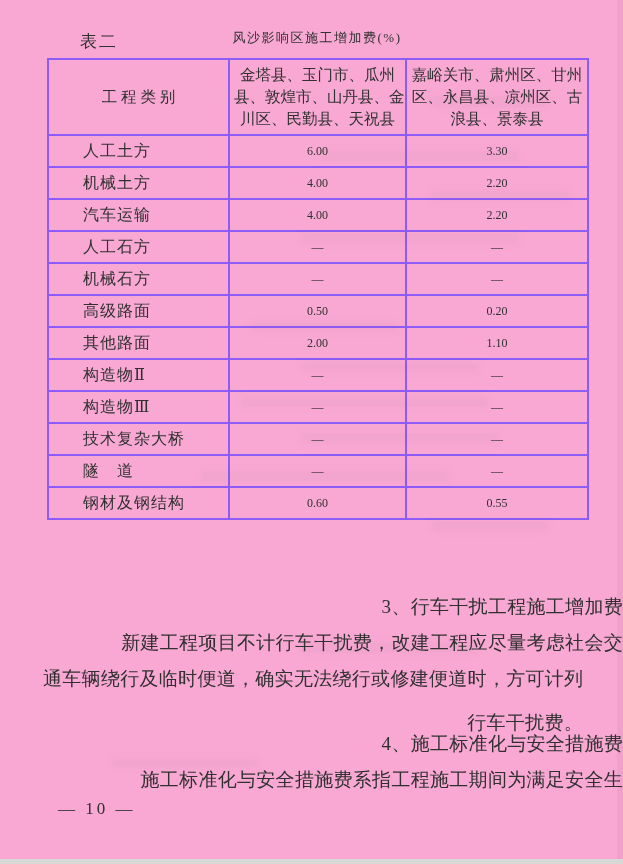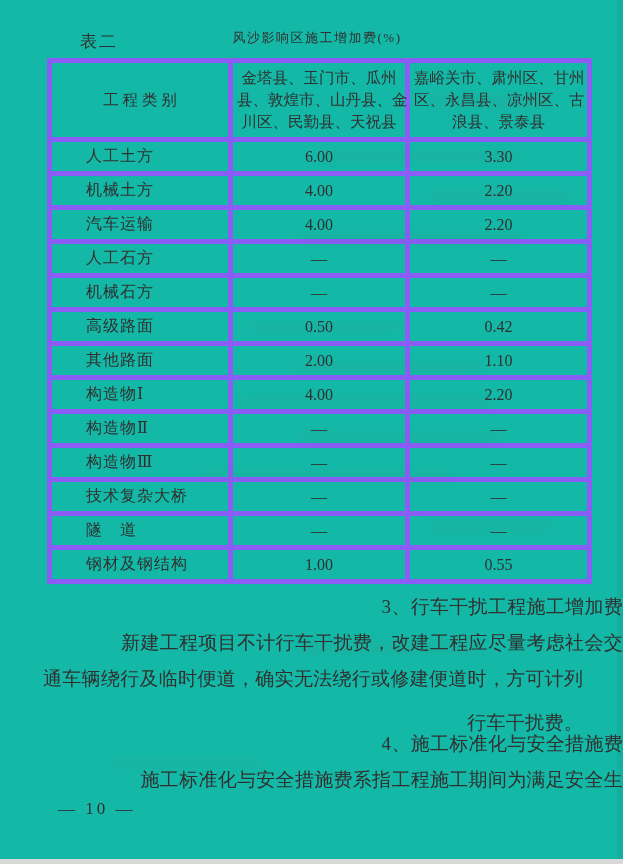--- a/index.html
+++ b/index.html
@@ -1,21 +1,21 @@
 <!DOCTYPE html>
 <html><head>
 <meta charset="utf-8">
 <style>
   html, body { margin: 0; padding: 0; background: #e9e9e7; }
   .page {
     position: relative;
     width: 623px;
     height: 864px;
     margin: 0 auto;
-    background: #14b8a6;
+    background: #f9a8d4;
     overflow: hidden;
     font-family: "Liberation Serif", "DejaVu Serif", serif;
     color: #303030;
   }
 
   
   .table-label {
     position: absolute;
     left: 80px; top: 30px;
     font-size: 17px;
@@ -33,37 +33,37 @@
   
   table.rate-table {
     position: absolute;
     left: 47px; top: 58px;
     width: 540px;
     border-collapse: collapse;
     table-layout: fixed;
     border: 2px solid #3a3a3a;
   }
   .rate-table th, .rate-table td {
-    border: 5px solid #8b5cf6;
+    border: 2px solid #8b5cf6;
     padding: 4px;
     font-weight: normal;
     vertical-align: middle;
   }
   .rate-table tr.header-row { height: 71px; }
   .rate-table tr.data-row   { height: 32px; }
   .rate-table th { font-size: 15.5px; line-height: 22px; text-align: center; }
   .rate-table th .hline { white-space: nowrap; }
   .rate-table td.label-cell {
     font-size: 16px;
     text-align: left;
     padding-left: 34px;
     letter-spacing: 1px;
   }
   .rate-table td.value-cell {
-    font-size: 16px;
+    font-size: 12px;
     text-align: center;
   }
 
   
   .bodyline {
     position: absolute;
     left: 43px;
     width: 540px;
     font-size: 19px;
     letter-spacing: 0.3px;
@@ -165,33 +165,28 @@
         <td class="value-cell">—</td>
       </tr>
       <tr class="data-row">
         <td class="label-cell">机械石方</td>
         <td class="value-cell">—</td>
         <td class="value-cell">—</td>
       </tr>
       <tr class="data-row">
         <td class="label-cell">高级路面</td>
         <td class="value-cell">0.50</td>
-        <td class="value-cell">0.42</td>
+        <td class="value-cell">0.20</td>
       </tr>
       <tr class="data-row">
         <td class="label-cell">其他路面</td>
         <td class="value-cell">2.00</td>
         <td class="value-cell">1.10</td>
       </tr>
       <tr class="data-row">
-        <td class="label-cell">构造物Ⅰ</td>
-        <td class="value-cell">4.00</td>
-        <td class="value-cell">2.20</td>
-      </tr>
-      <tr class="data-row">
         <td class="label-cell">构造物Ⅱ</td>
         <td class="value-cell">—</td>
         <td class="value-cell">—</td>
       </tr>
       <tr class="data-row">
         <td class="label-cell">构造物Ⅲ</td>
         <td class="value-cell">—</td>
         <td class="value-cell">—</td>
       </tr>
       <tr class="data-row">
@@ -199,21 +194,21 @@
         <td class="value-cell">—</td>
         <td class="value-cell">—</td>
       </tr>
       <tr class="data-row">
         <td class="label-cell">隧　道</td>
         <td class="value-cell">—</td>
         <td class="value-cell">—</td>
       </tr>
       <tr class="data-row">
         <td class="label-cell">钢材及钢结构</td>
-        <td class="value-cell">1.00</td>
+        <td class="value-cell">0.60</td>
         <td class="value-cell">0.55</td>
       </tr>
     </tbody>
   </table>
 
   <div class="bodyline indent" style="top:594px">3、行车干扰工程施工增加费</div>
   <div class="bodyline indent" style="top:630px">新建工程项目不计行车干扰费，改建工程应尽量考虑社会交</div>
   <div class="bodyline" style="top:666px">通车辆绕行及临时便道，确实无法绕行或修建便道时，方可计列</div>
   <div class="bodyline" style="top:710px">行车干扰费。</div>
   <div class="bodyline indent" style="top:731px">4、施工标准化与安全措施费</div>

